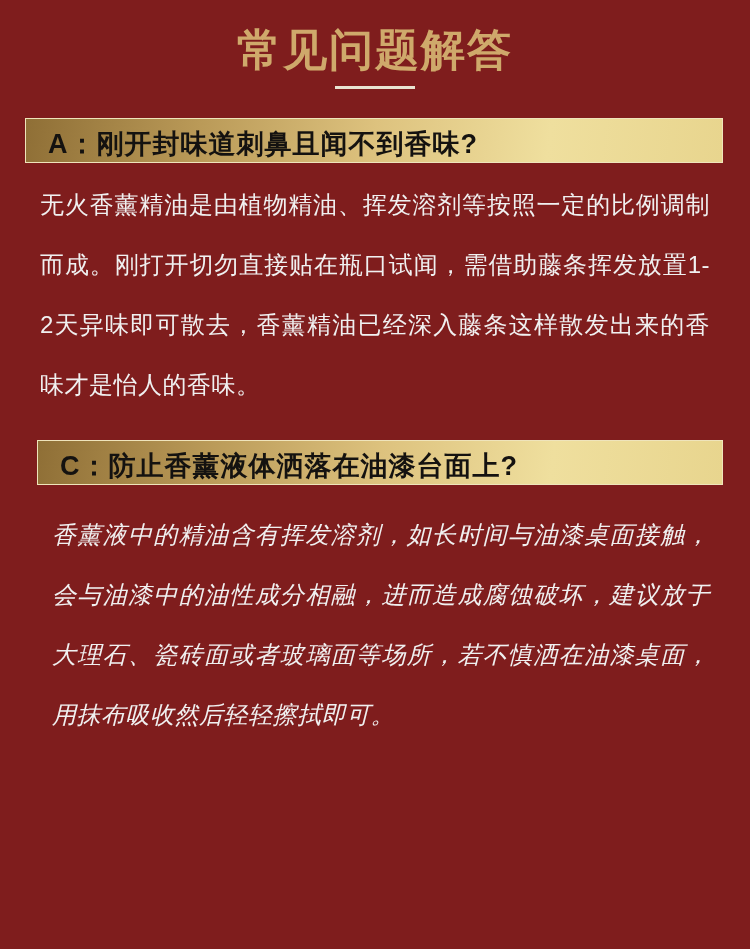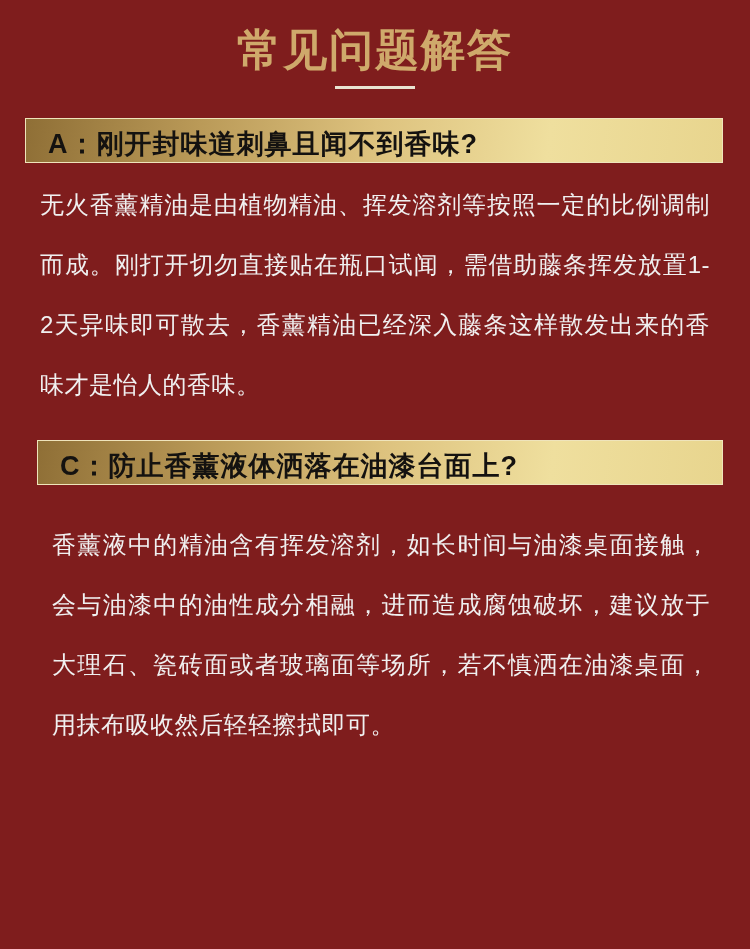--- a/index.html
+++ b/index.html
@@ -61,21 +61,21 @@
     white-space: nowrap;
   }
   .qa-answer {
     margin: 12px 40px 0 40px;
     color: #f0f0f0;
     font-size: 24px;
     line-height: 60px;
     letter-spacing: 0.5px;
     text-align: justify;
   }
-  .qa.c .qa-answer { margin-top: 30px; }
+  .qa.c .qa-answer { margin-top: 20px; font-style: italic; }
 </style>
 </head>
 <body>
 
 <div class="page">
 
   <div class="title-wrap">
     <h1 class="page-title">常见问题解答</h1>
     <div class="title-underline"></div>
   </div>

